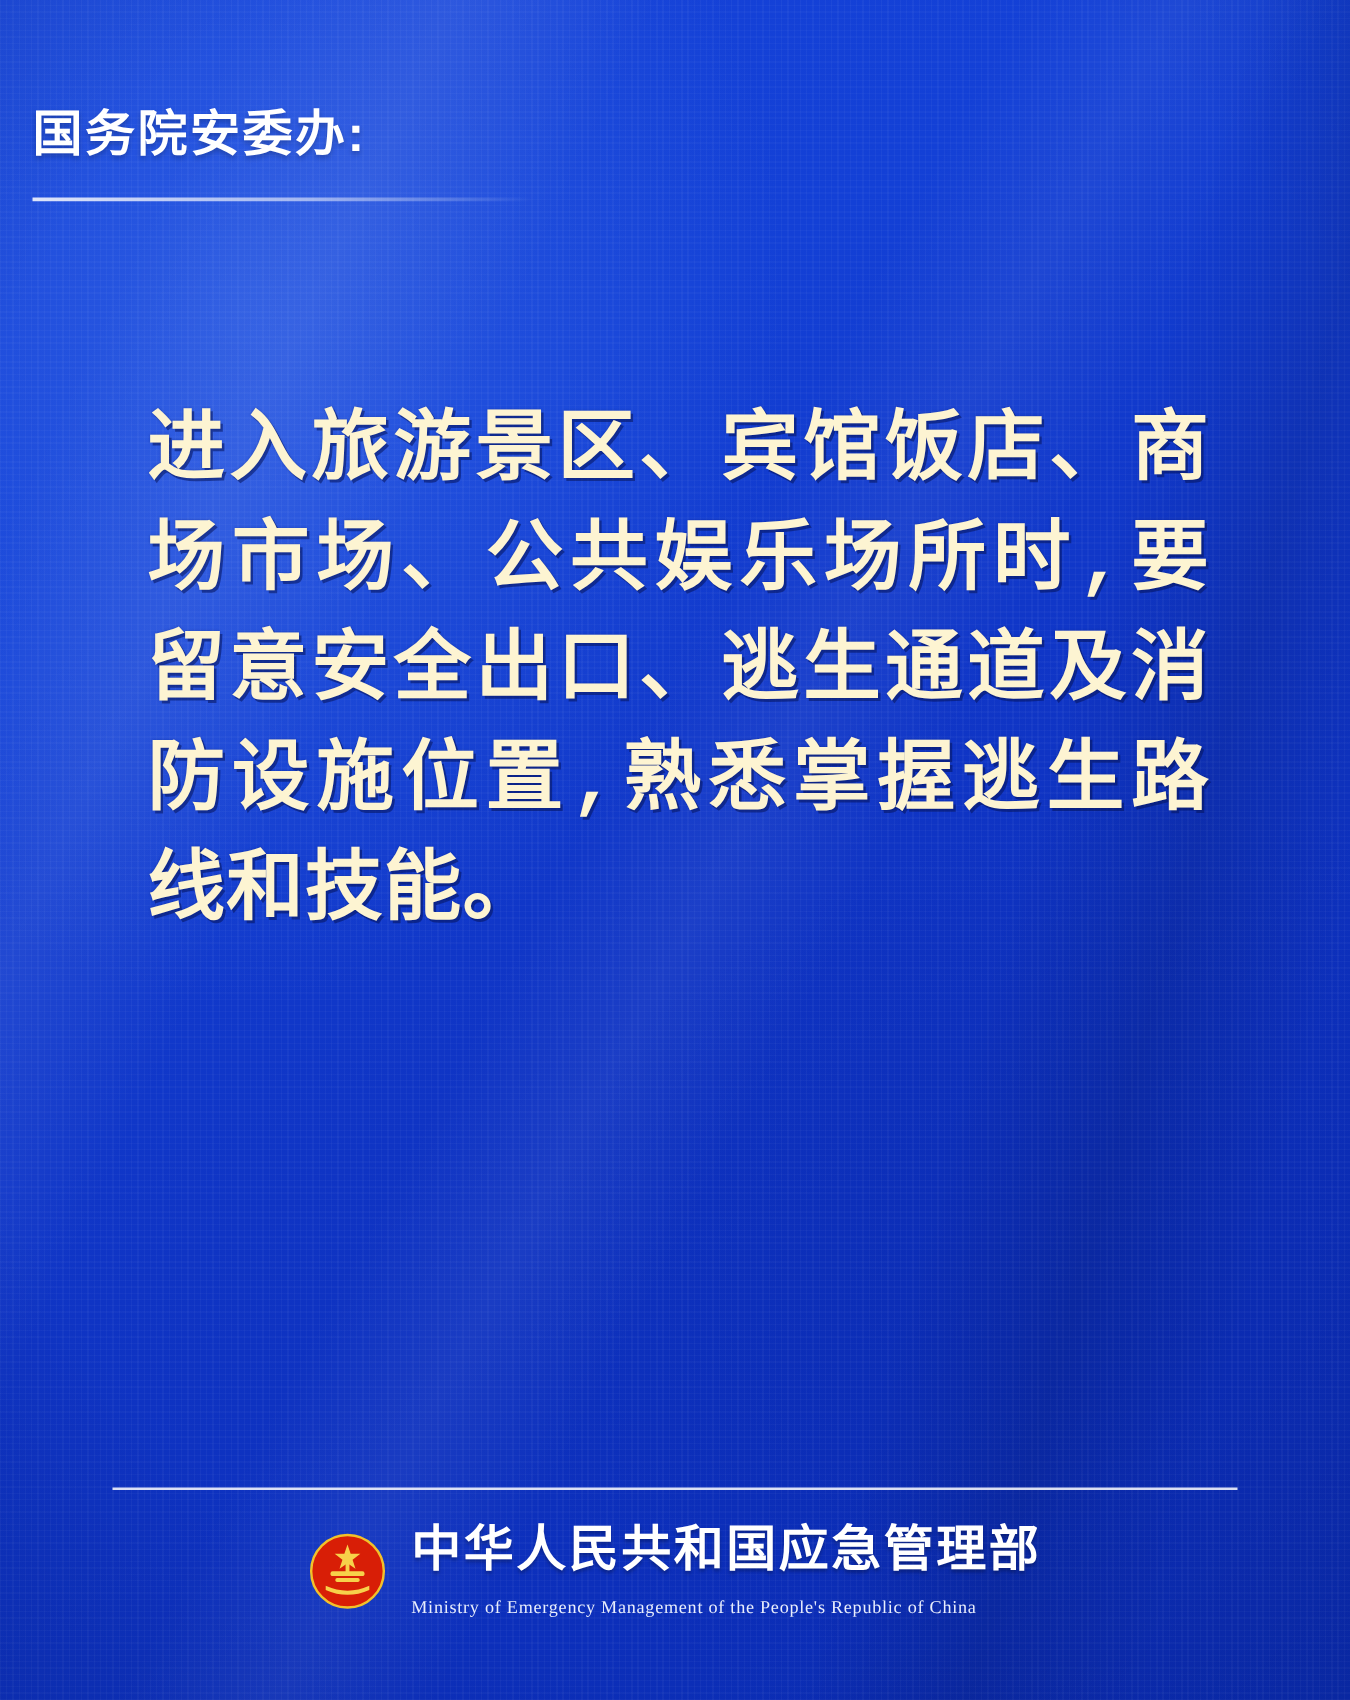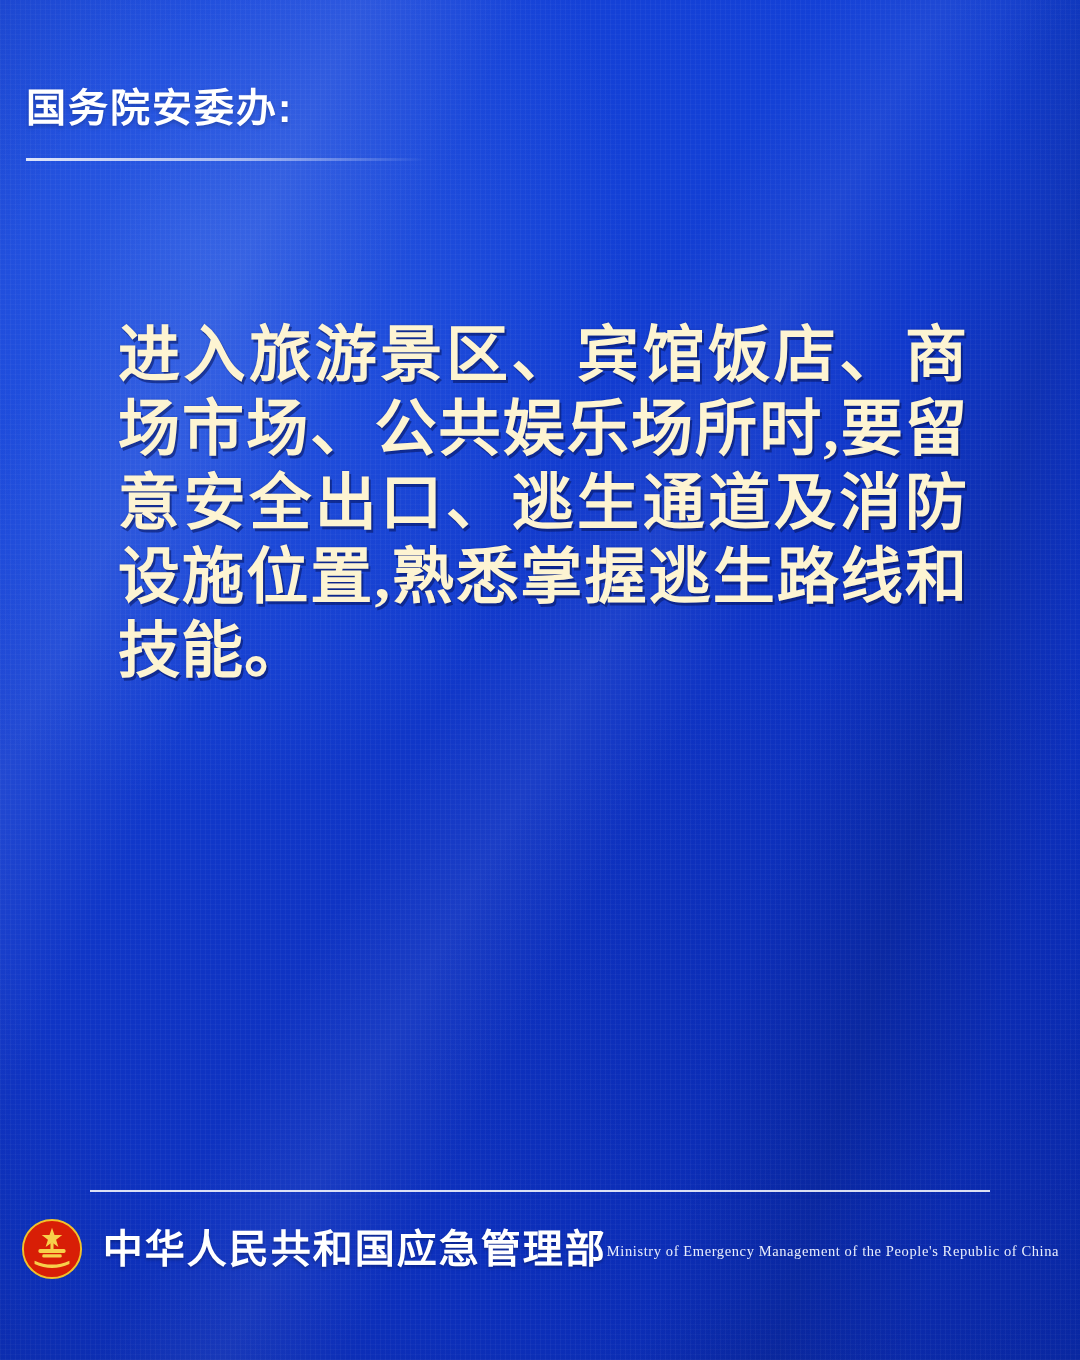--- a/index.html
+++ b/index.html
@@ -75,24 +75,24 @@
   }
 
   
   .body-wrap {
     position: absolute;
     top: 318px;
     left: 118px;
     width: 850px;
   }
   .body-text {
-    font-family: Liberation Serif, serif;
+    font-family: Liberation Mono, monospace;
     font-weight: bold;
     font-size: 62px;
-    line-height: 74px;
+    line-height: 88px;
     letter-spacing: 1px;
     color: #fdf4d2;
     text-shadow:
       2px 3px 0 rgba(6,20,92,0.55),
       0 0 2px rgba(6,20,92,0.35);
     text-align: justify;
     text-justify: inter-character;
   }
 
   
@@ -115,20 +115,21 @@
     gap: 20px;
   }
   .emblem {
     width: 62px;
     height: 62px;
     position: relative;
     flex: 0 0 auto;
   }
   .footer-text {
     display: flex;
+    flex-direction: column;
     justify-content: center;
   }
   .footer-cn {
     font-family: "Liberation Sans", "DejaVu Sans", sans-serif;
     font-weight: bold;
     font-size: 40px;
     letter-spacing: 2px;
     color: #ffffff;
     line-height: 1.1;
     text-shadow: 0 2px 3px rgba(0,0,0,0.25);

